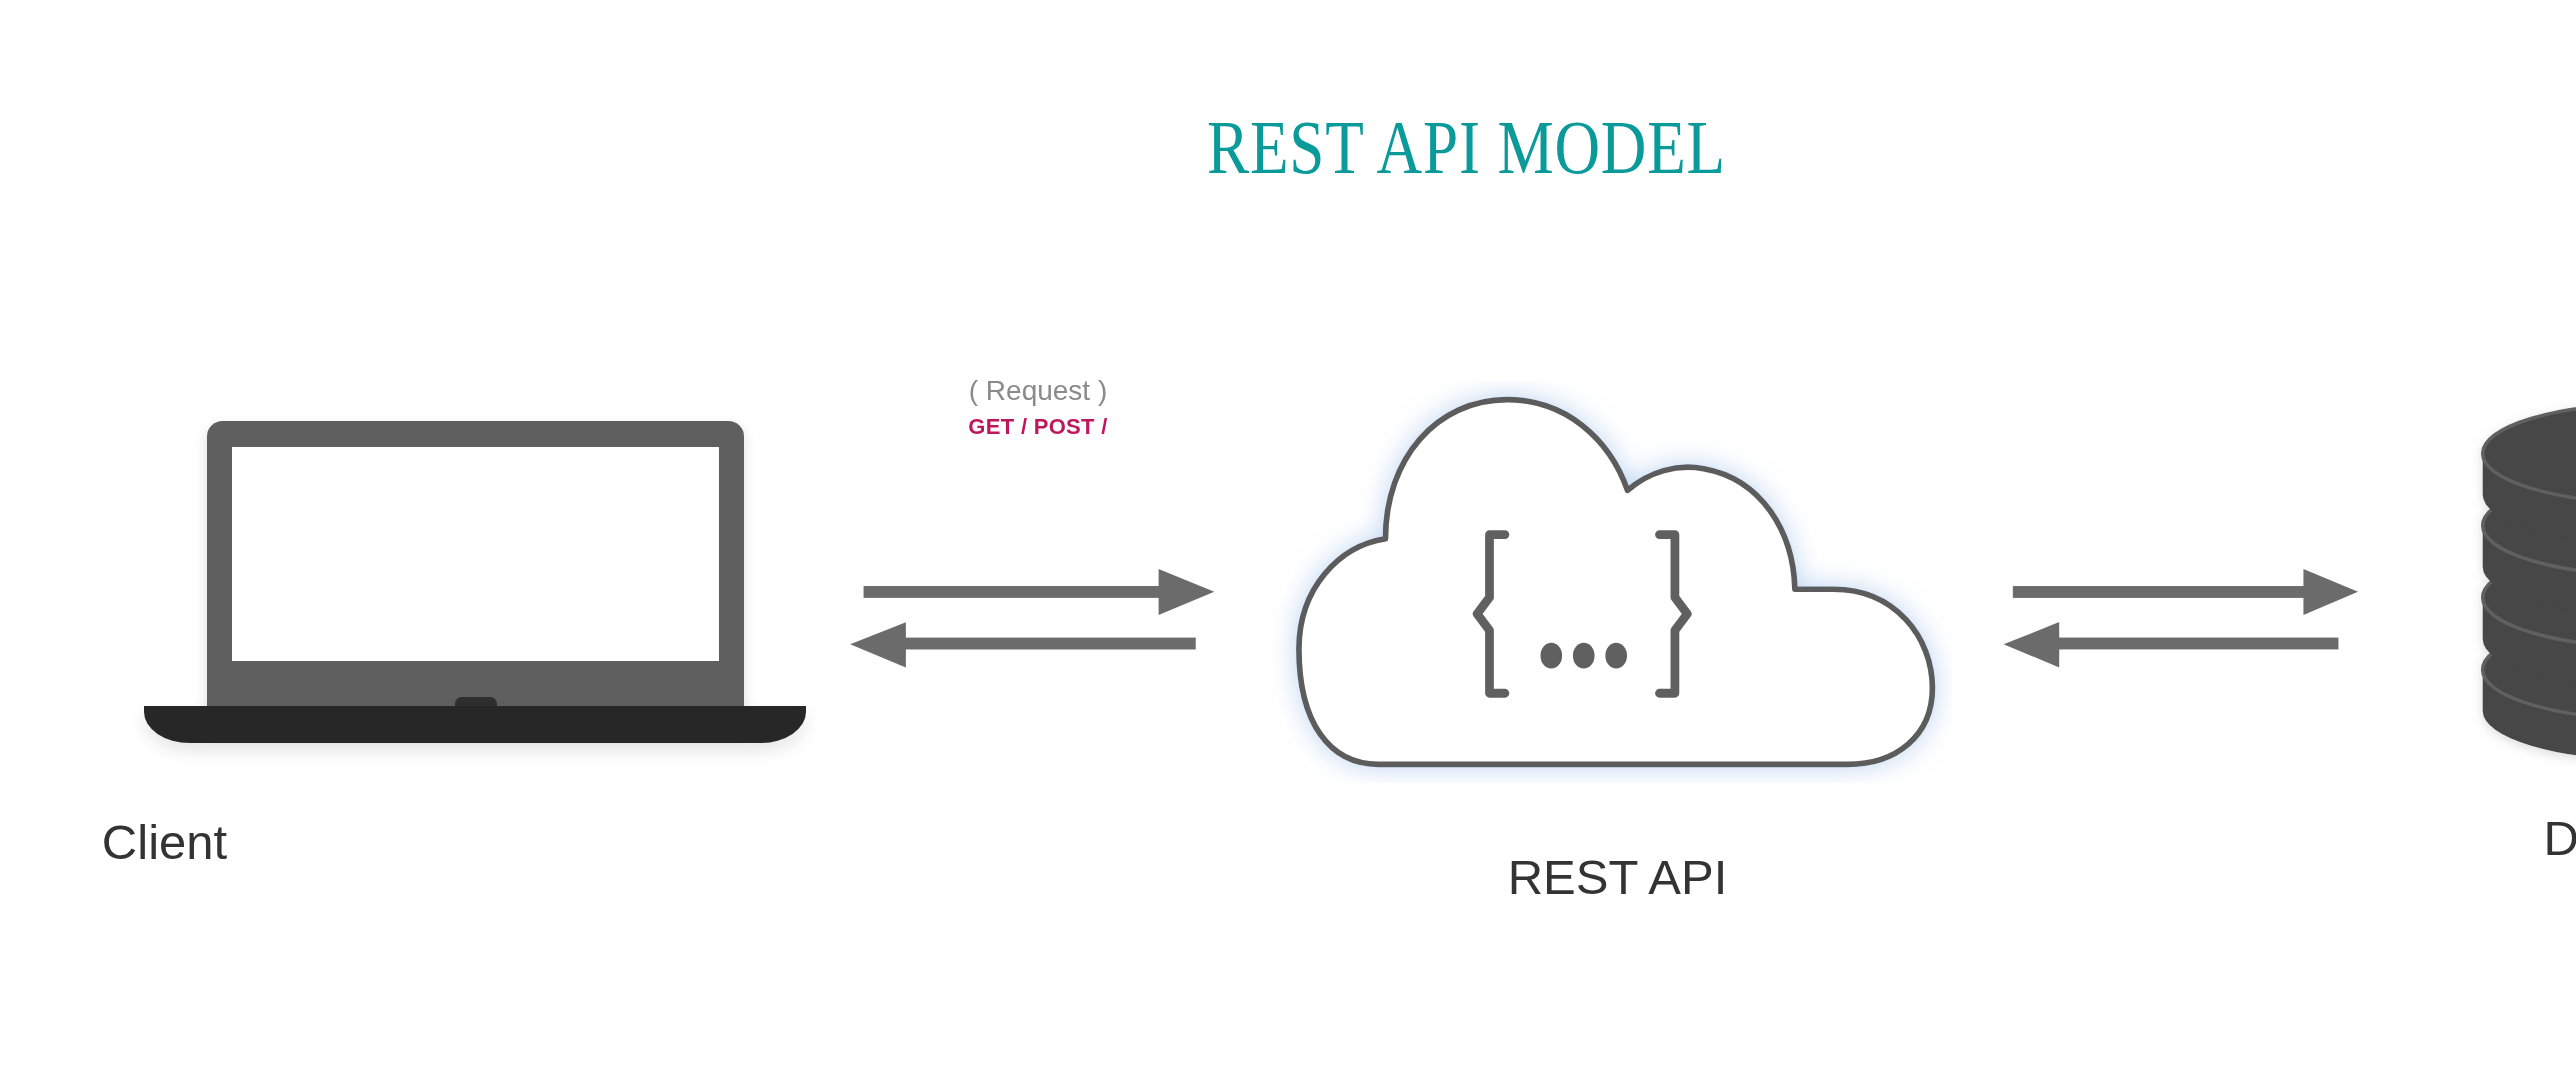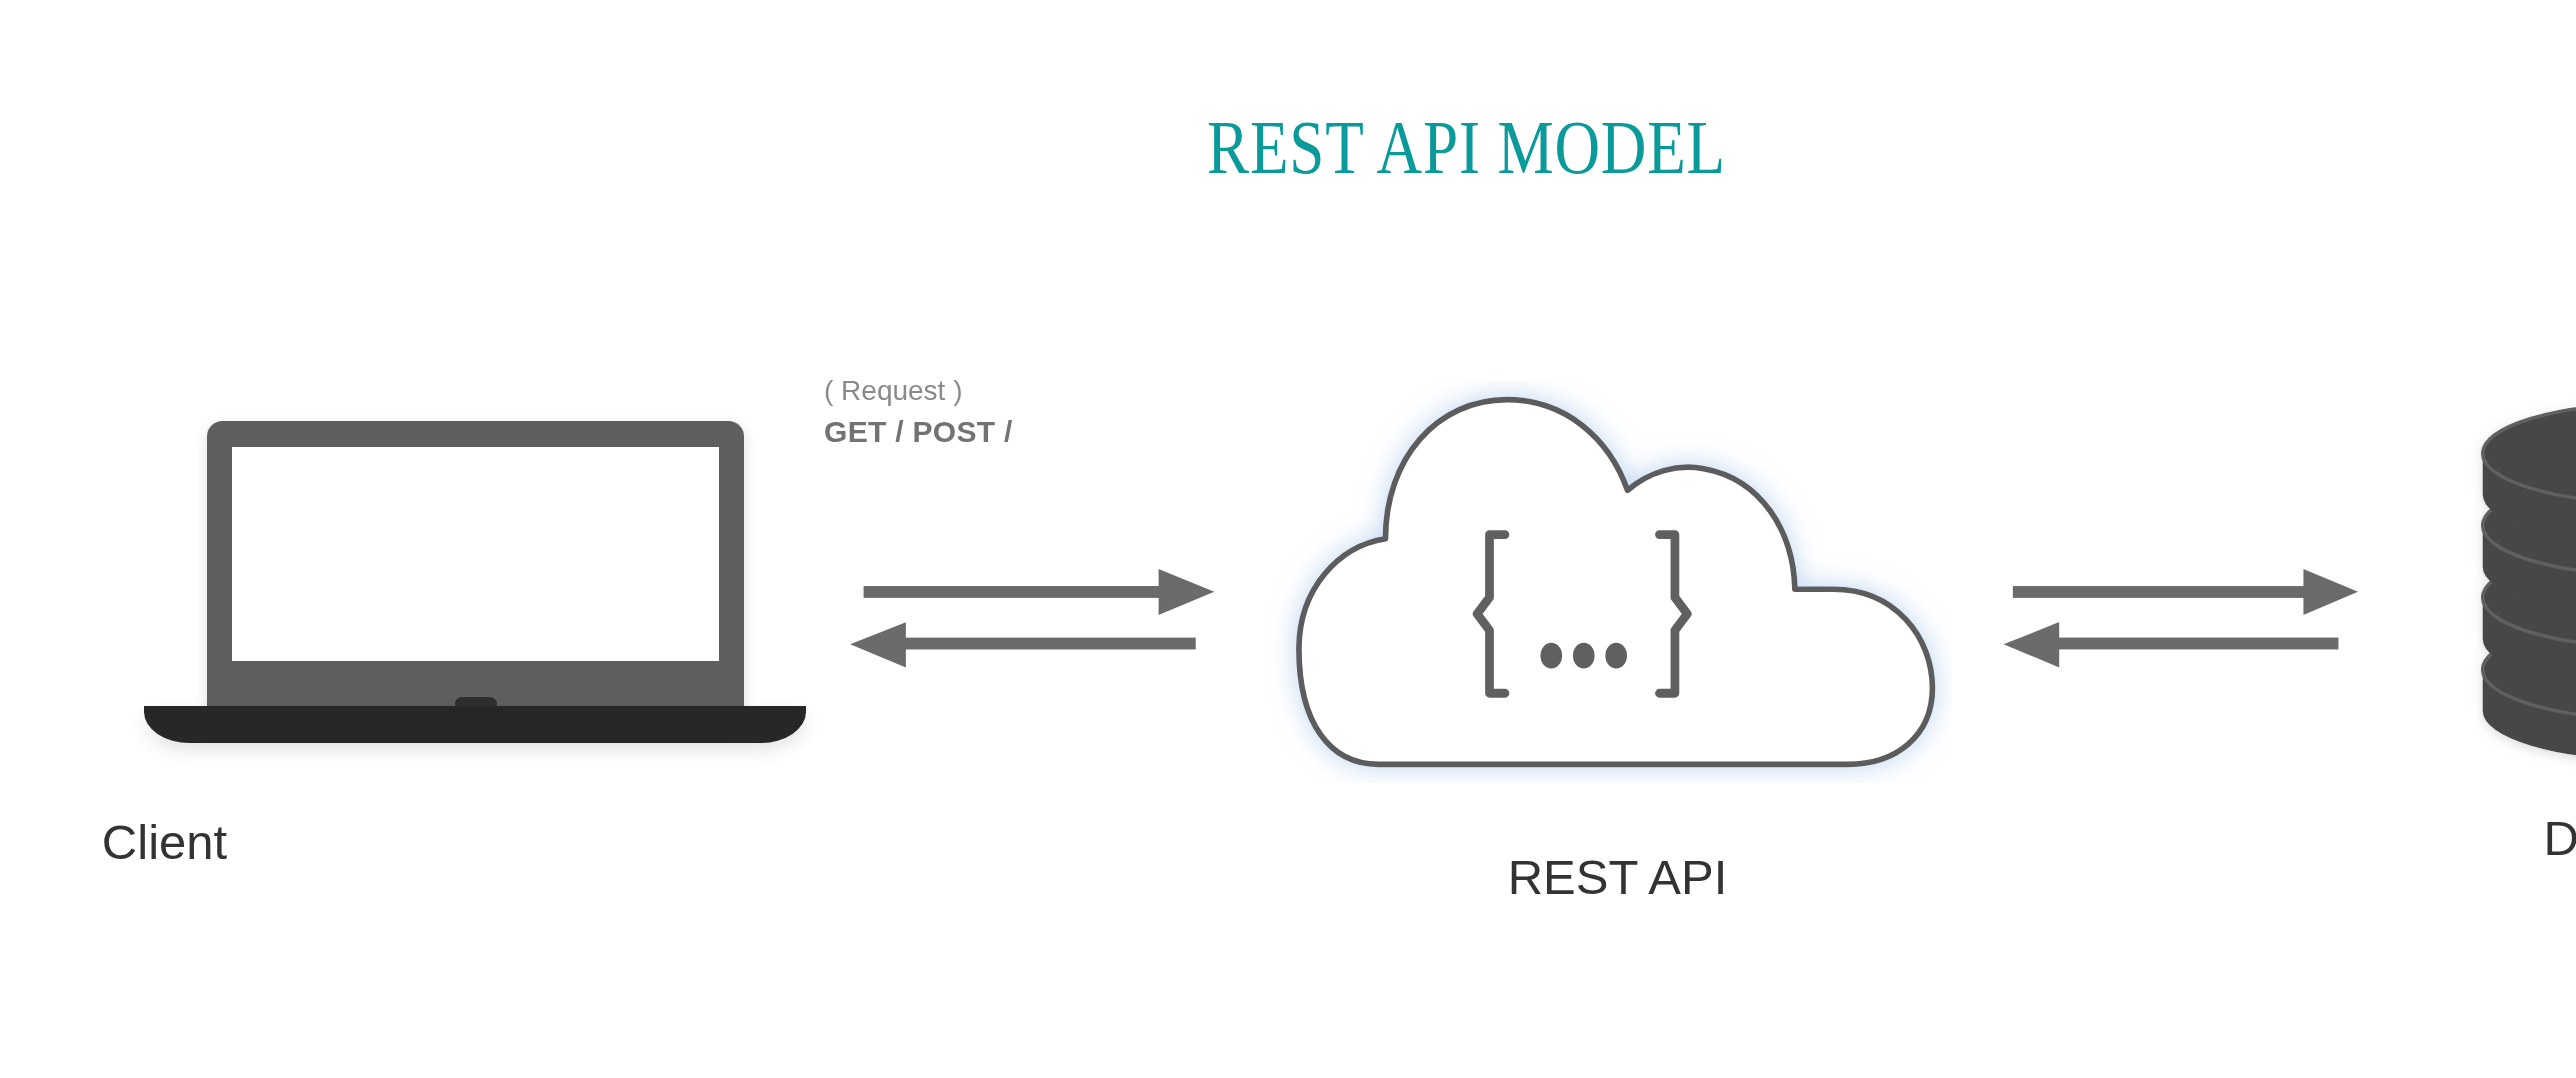--- a/index.html
+++ b/index.html
@@ -131,38 +131,38 @@
   
   .arrow-group {
     position: absolute;
   }
   #arrows-left  { left: 845px; top: 556px; width: 392px; height: 124px; }
   #arrows-right { left: 1984px; top: 556px; width: 407px; height: 124px; }
 
   
   .edge-labels {
     position: absolute;
-    text-align: left;
+    text-align: center;
     white-space: nowrap;
     user-select: none;
   }
   #request-labels  { left: 824px; top: 374px;  width: 428px; }
   #response-labels { left: 824px; top: 690px; width: 428px; }
 
   .lbl-paren {
     font-family: "Liberation Sans", sans-serif;
     font-size: 28px;
     color: #8a8a8a;
     line-height: 1.22;
   }
   .lbl-verb {
     font-family: "Liberation Sans", sans-serif;
-    font-size: 30px;
+    font-size: 22px;
     font-weight: bold;
-    color: #737373;
+    color: #be185d;
     line-height: 1.26;
     letter-spacing: 0.3px;
   }
   .lbl-spacer { height: 5.2px; }
 </style>
 </head>
 <body>
 
 <div class="stage">
 

